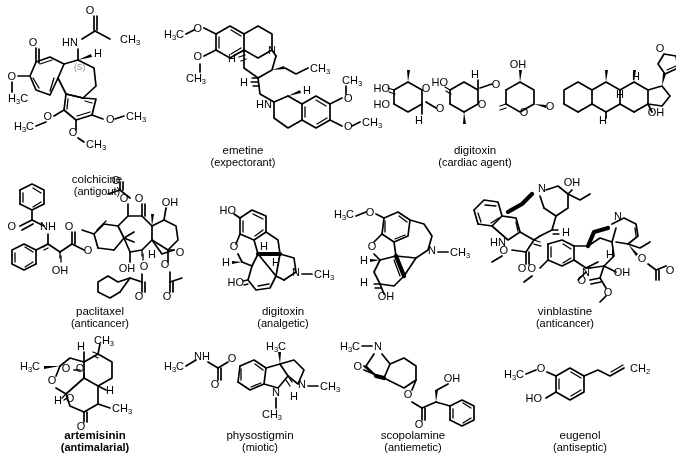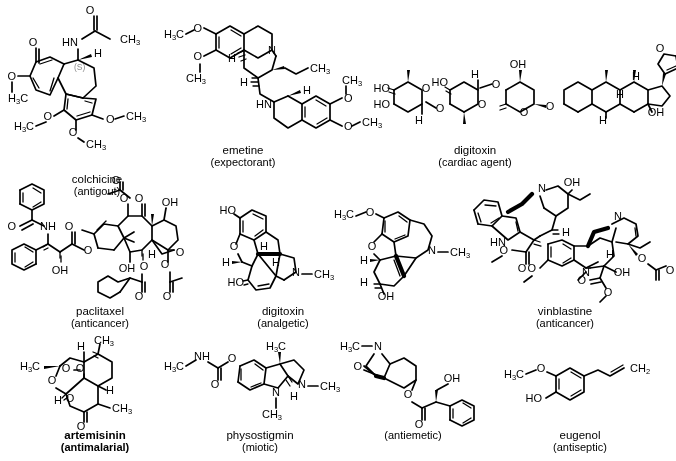--- a/index.html
+++ b/index.html
@@ -686,20 +686,21 @@
 
       <polyline class="bond" points="96,66 110,70 122,64 134,70 134,84 122,90 110,84"></polyline>
       <line class="bond" x1="110" y1="70" x2="110" y2="84"></line>
       <line class="thin" x1="113" y1="73" x2="113" y2="82"></line>
       <line class="thin" x1="123" y1="87" x2="131" y2="82"></line>
       <line class="thin" x1="131" y1="72" x2="123" y2="67"></line>
     </svg>
     </div>
   </div>
   <div class="caption" style="left:348px;top:430px;width:130px;">
+    <span class="nm">scopolamine</span>
     <span class="use">(antiemetic)</span>
   </div>
 
   <div class="panel" style="left:500px;top:350px;width:176px;height:78px;">
     <div class="struct">
     <svg width="176" height="78" viewBox="0 0 176 78">
       <text class="atom" x="24" y="28" text-anchor="end">H<tspan class="sub" dy="2">3</tspan><tspan dy="-2">C</tspan></text>
       <line class="bond" x1="26" y1="24" x2="36" y2="20"></line>
       <text class="atom" x="41" y="22" text-anchor="middle">O</text>
       <line class="bond" x1="47" y1="22" x2="56" y2="26"></line>

